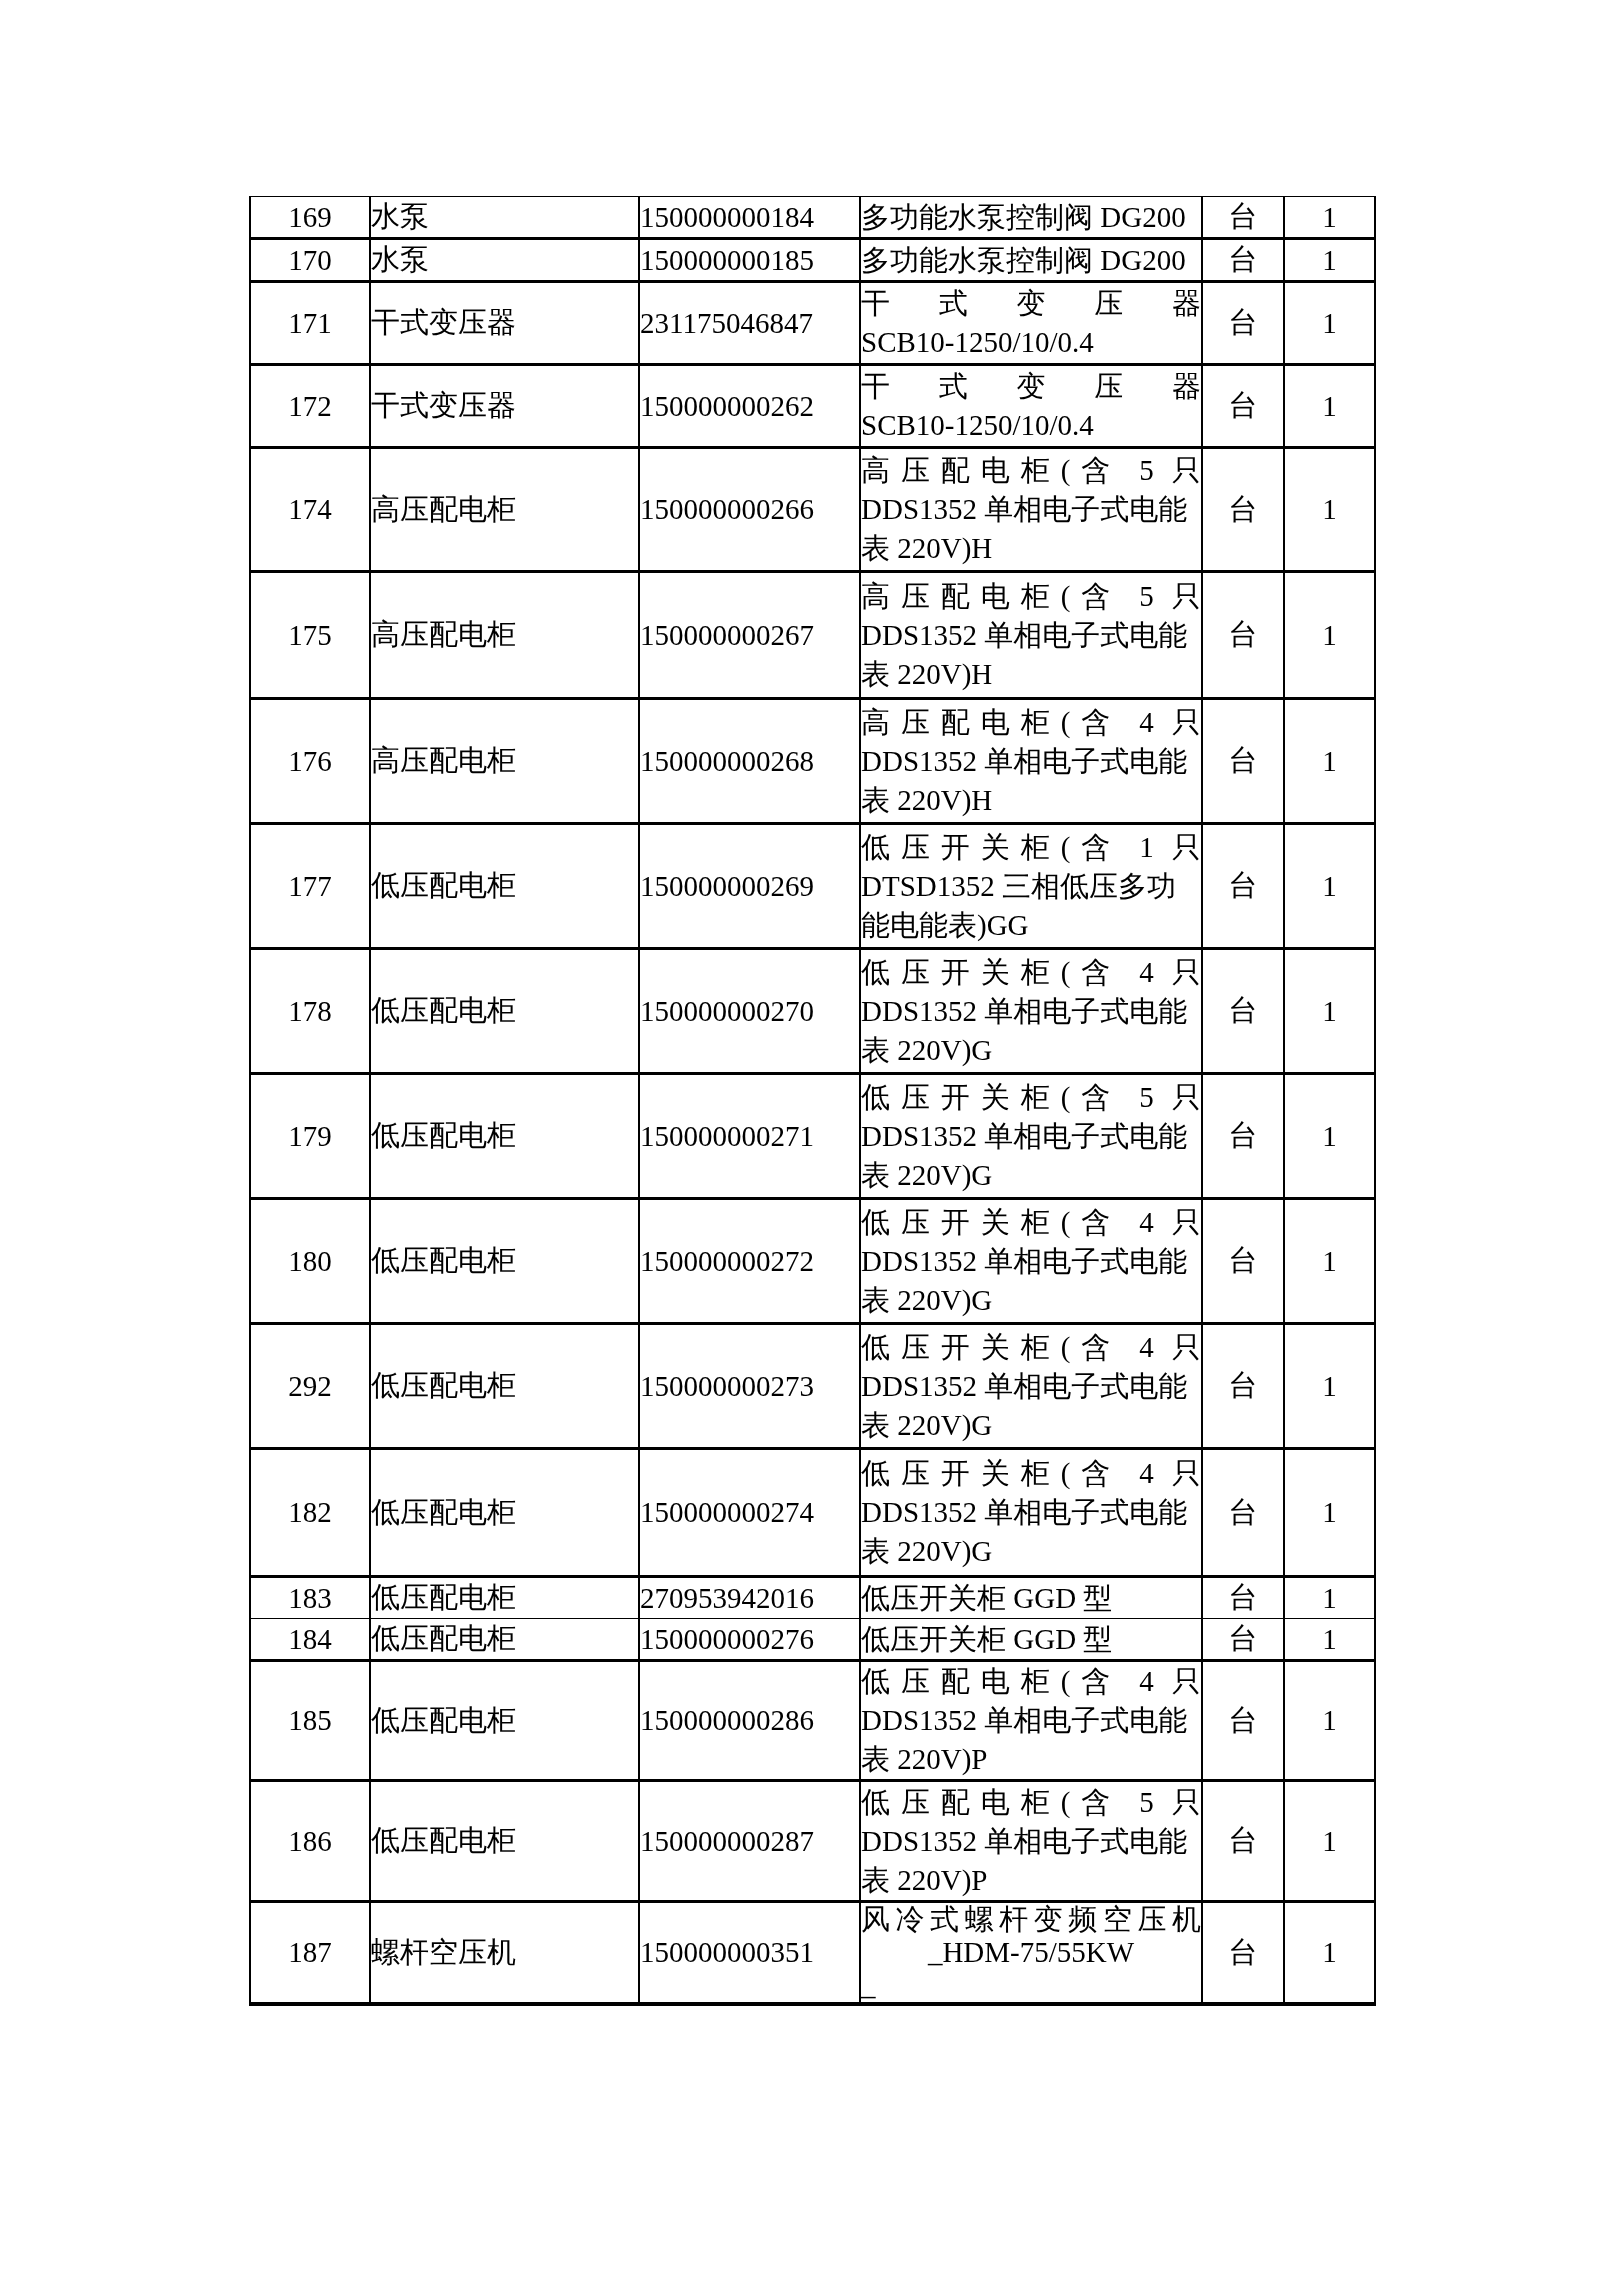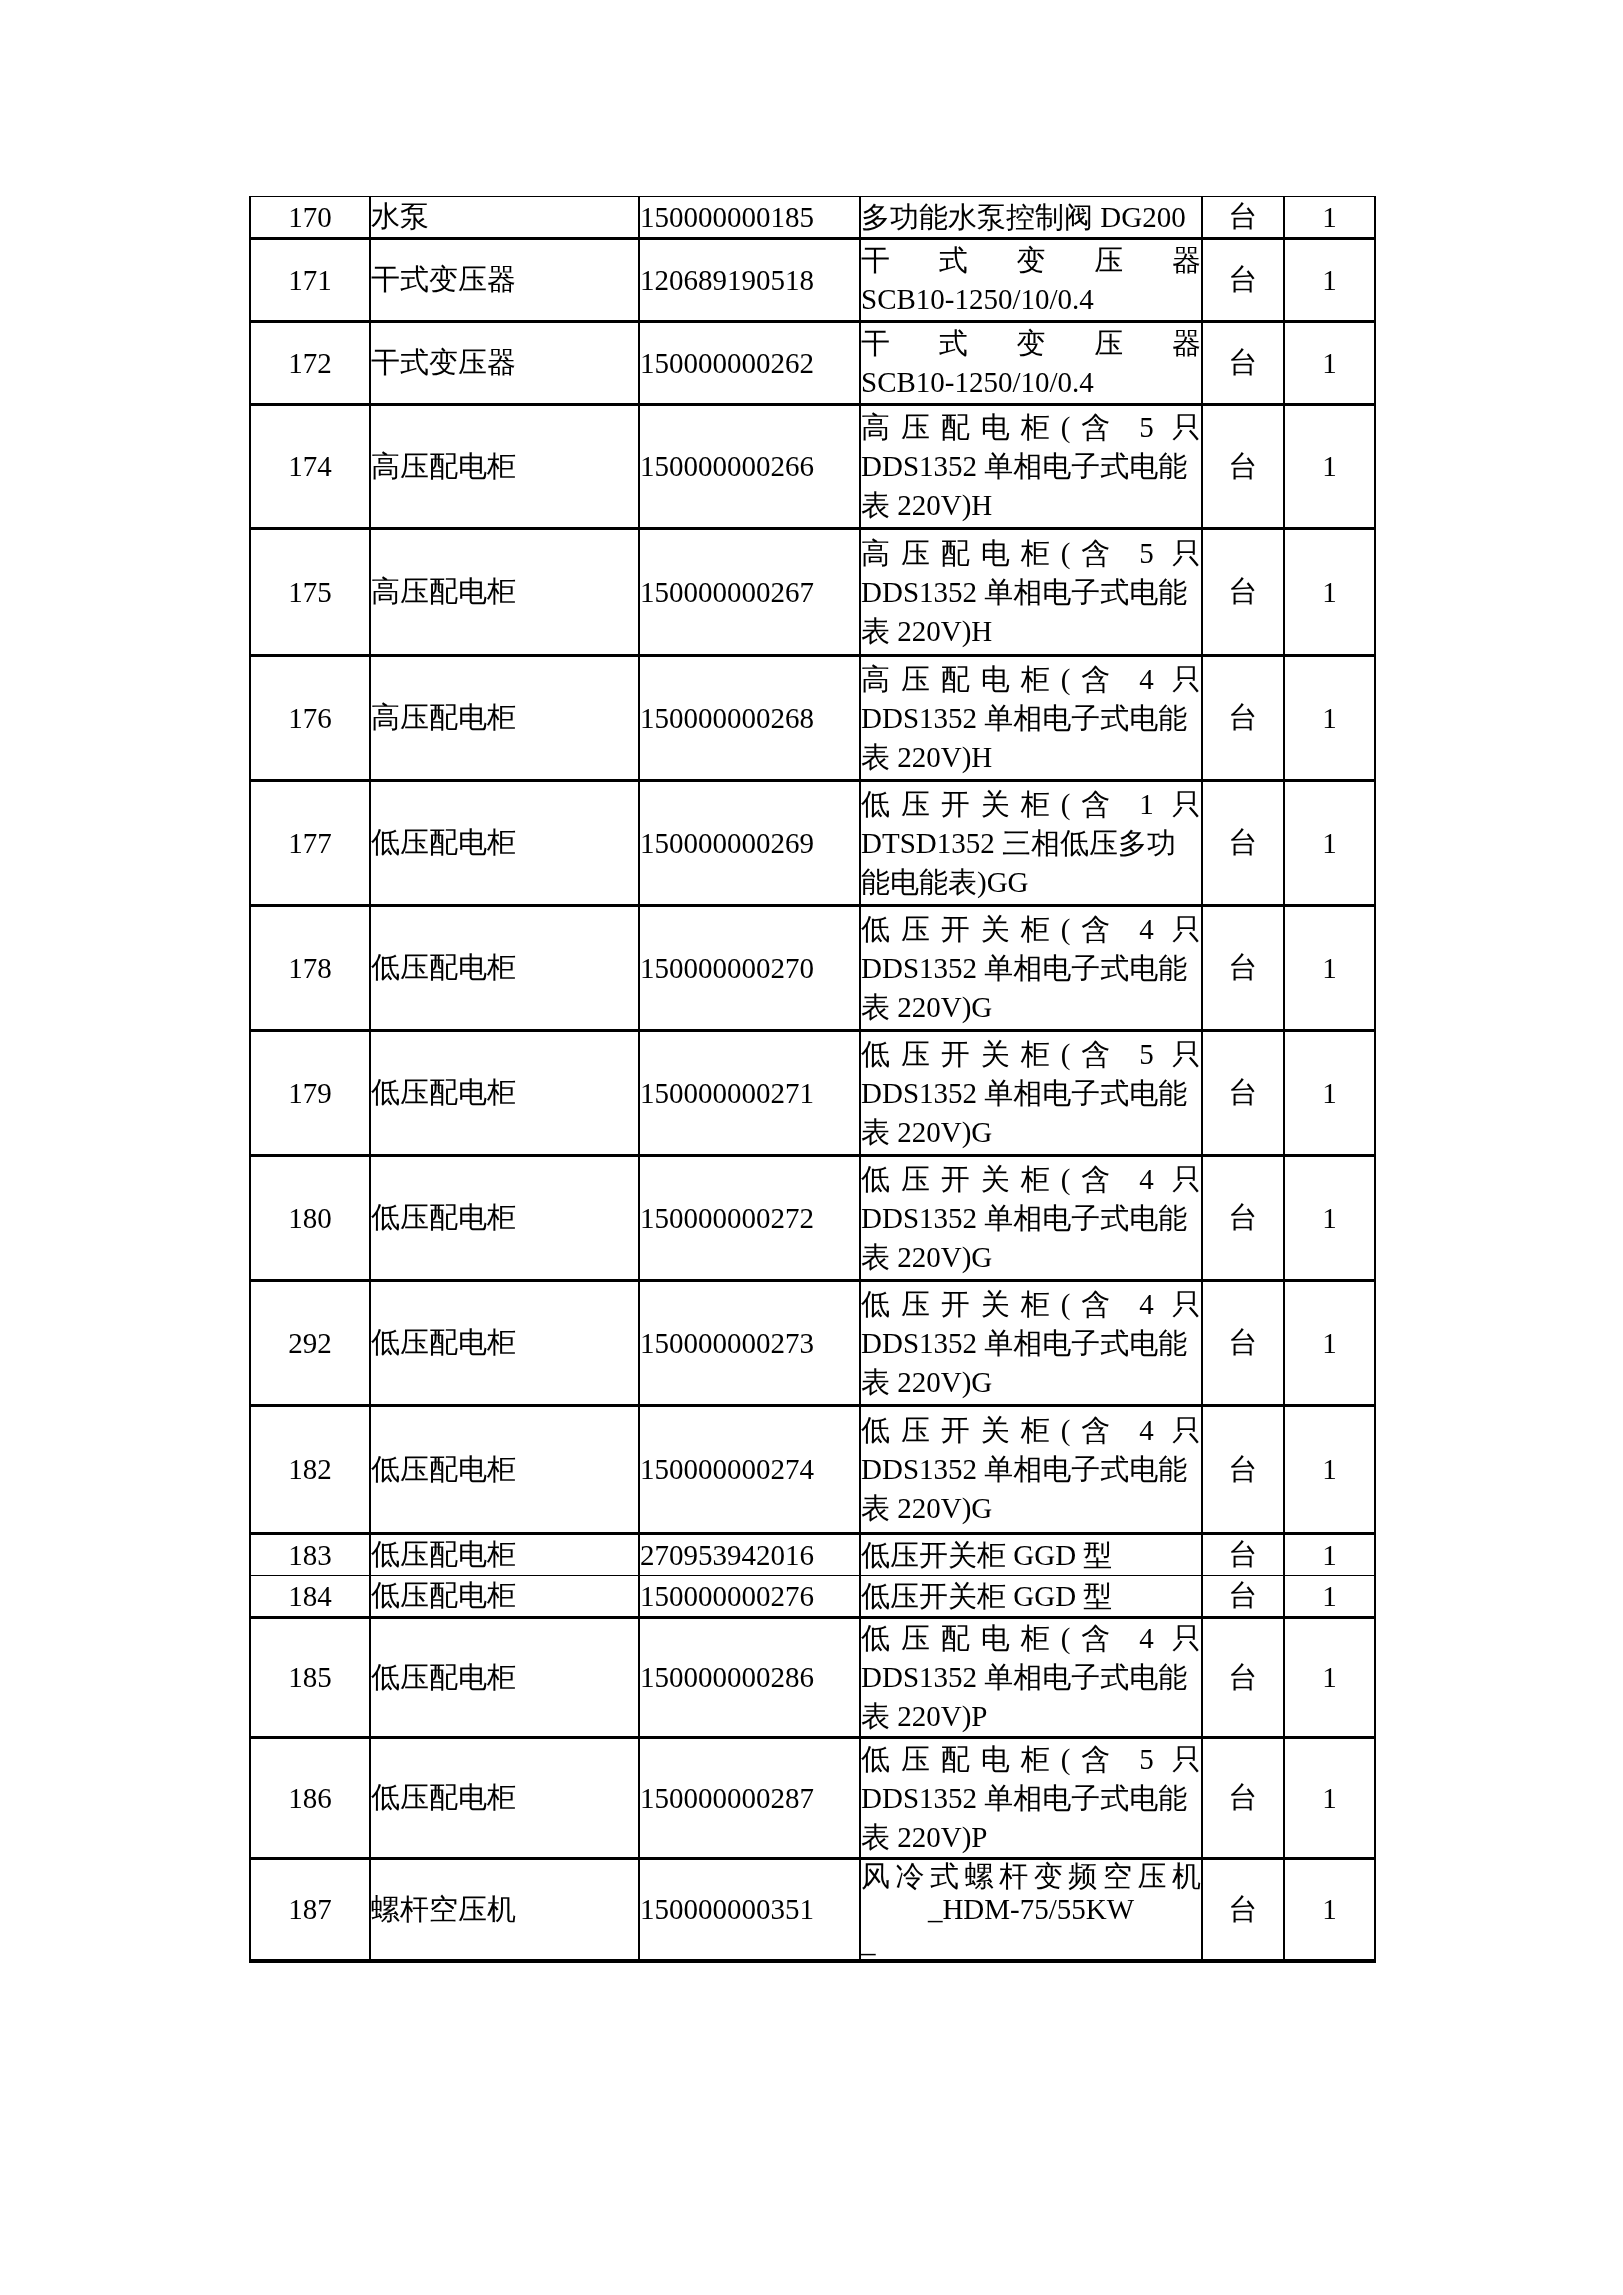--- a/index.html
+++ b/index.html
@@ -63,33 +63,43 @@
     <colgroup id="equip-cols">
         <col style="width: 120px;">
         <col style="width: 269px;">
         <col style="width: 221px;">
         <col style="width: 342px;">
         <col style="width: 82px;">
         <col style="width: 91px;">
       </colgroup>
     <tbody id="equip-tbody">
         <tr style="height: 42px;">
+          <td class="c1">169</td>
+          <td class="c2">水泵</td>
+          <td class="c3">150000000184</td>
+          <td class="c4">
+            <div class="dline">多功能水泵控制阀 DG200</div>
+          </td>
+          <td class="c5">台</td>
+          <td class="c6">1</td>
+        </tr>
+        <tr style="height: 42px;">
           <td class="c1">170</td>
           <td class="c2">水泵</td>
           <td class="c3">150000000185</td>
           <td class="c4">
             <div class="dline">多功能水泵控制阀 DG200</div>
           </td>
           <td class="c5">台</td>
           <td class="c6">1</td>
         </tr>
         <tr style="height: 83px;">
           <td class="c1">171</td>
           <td class="c2">干式变压器</td>
-          <td class="c3">120689190518</td>
+          <td class="c3">231175046847</td>
           <td class="c4">
             <div class="dline j">干式变压器</div>
             <div class="dline">SCB10-1250/10/0.4</div>
           </td>
           <td class="c5">台</td>
           <td class="c6">1</td>
         </tr>
         <tr style="height: 83px; margin-top: 36px;">
           <td class="c1">172</td>
           <td class="c2">干式变压器</td>

